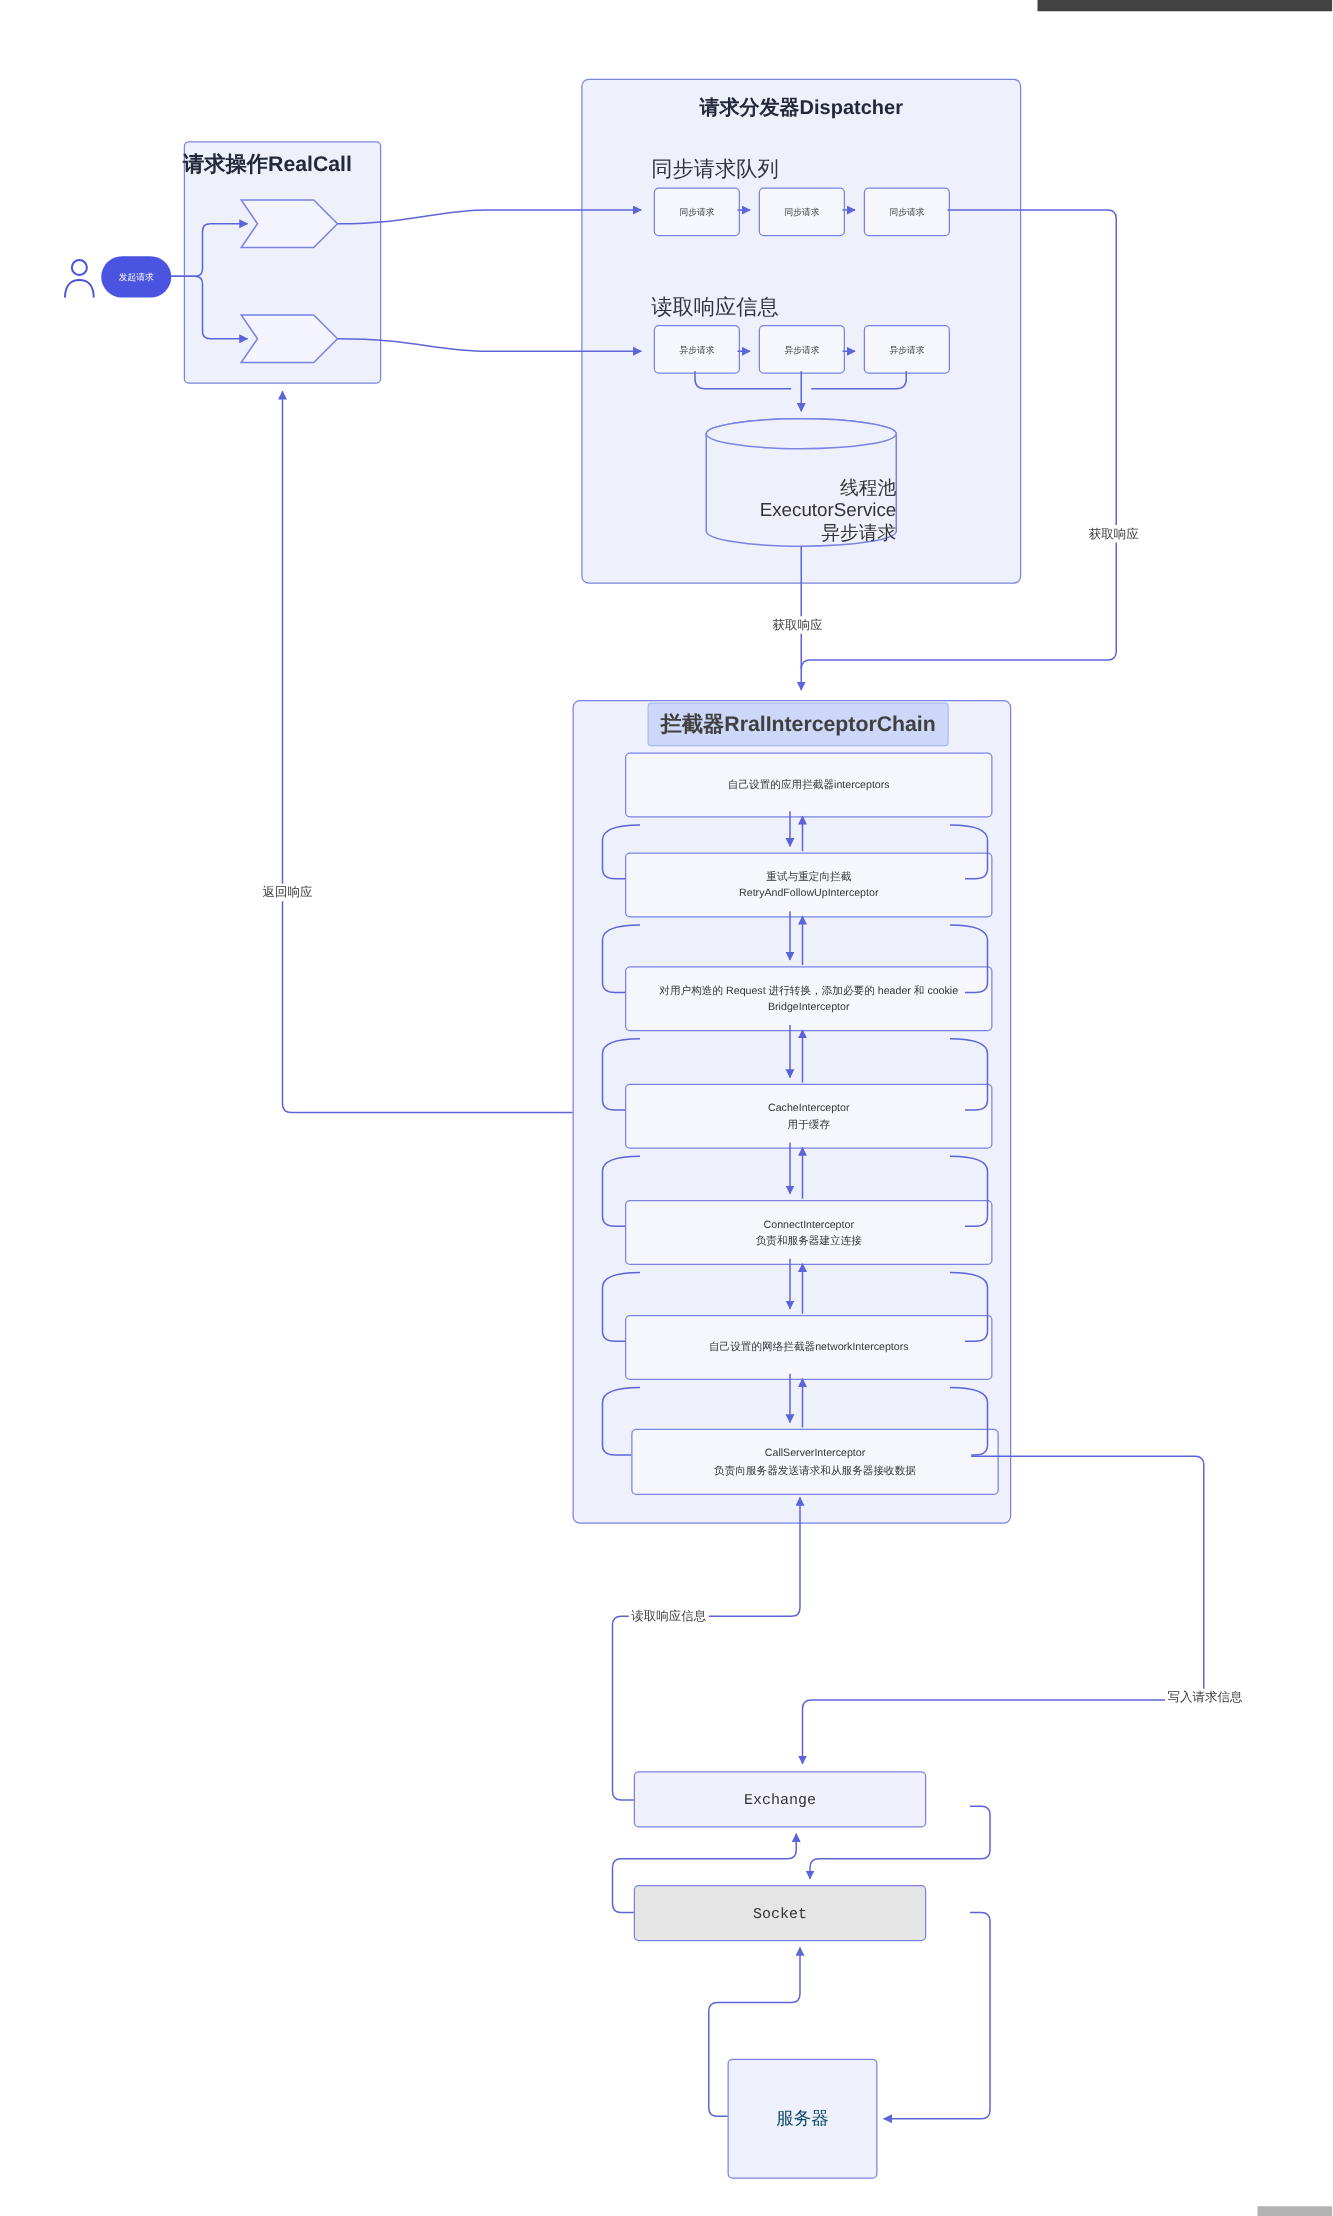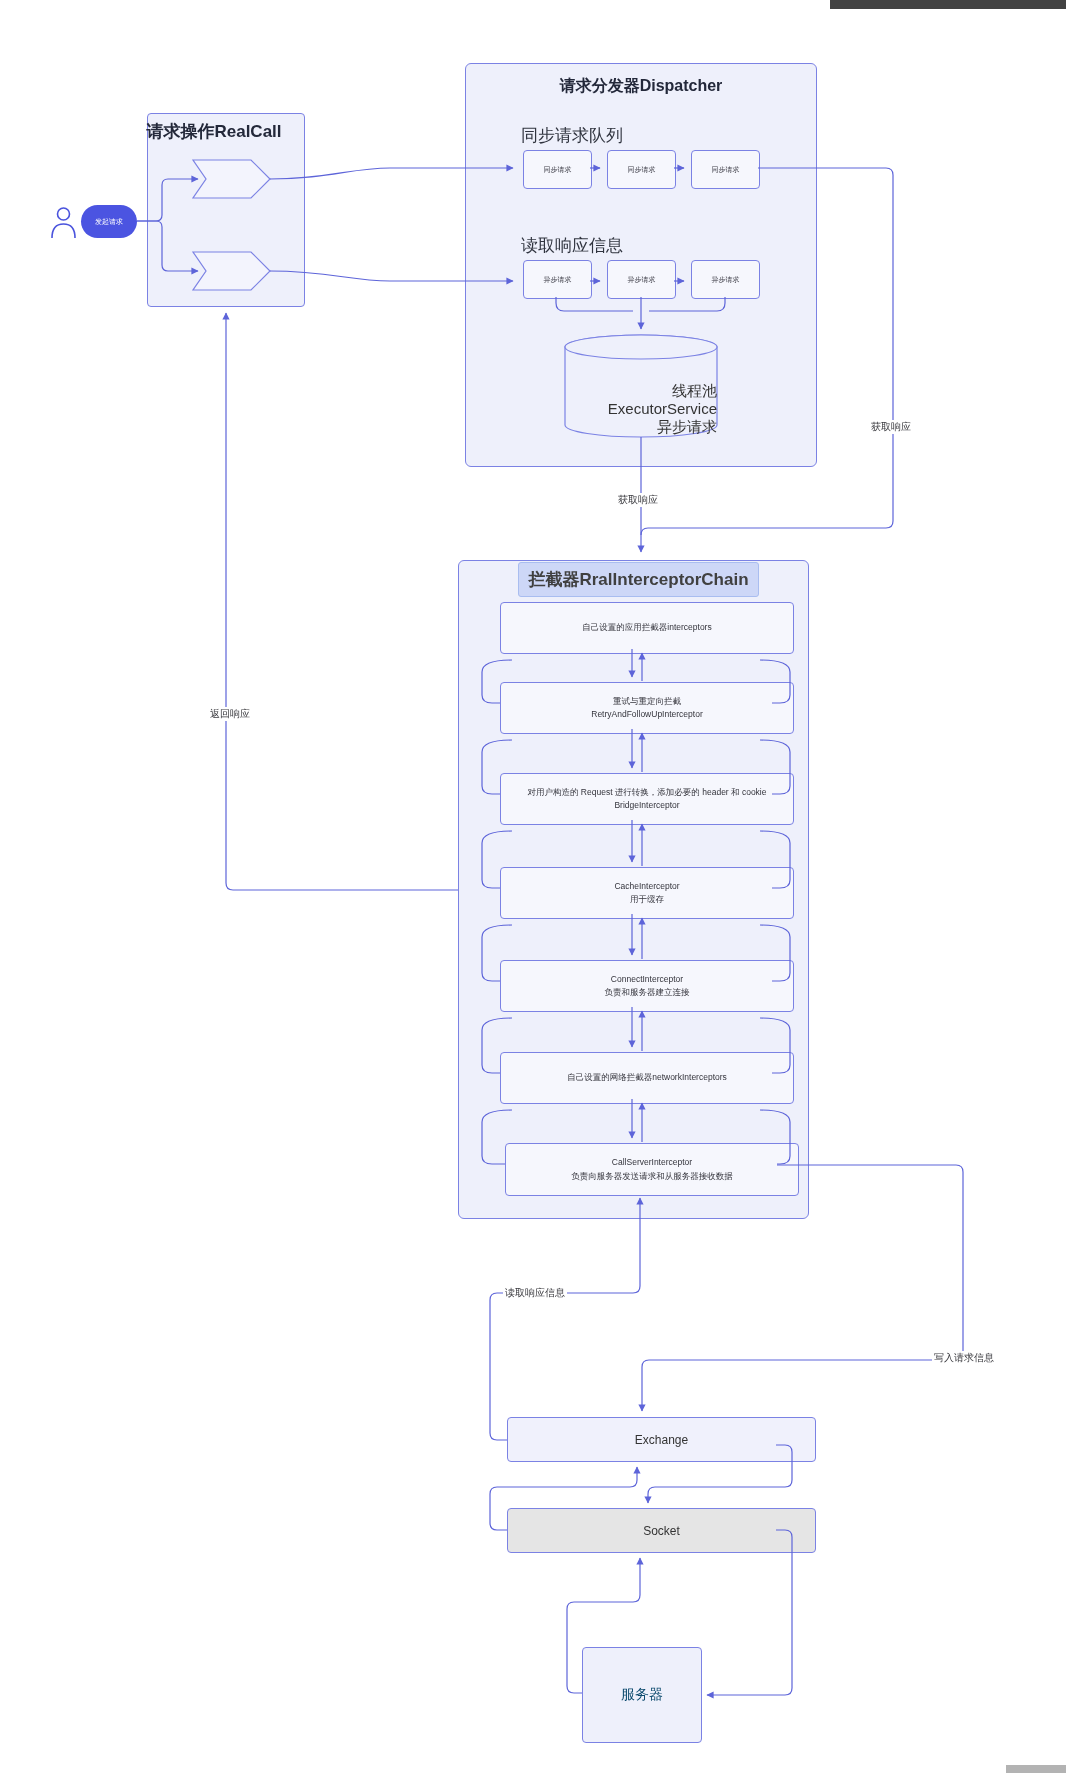--- a/index.html
+++ b/index.html
@@ -17,21 +17,21 @@
   .ibox{position:absolute;left:500px;width:272px;height:46px;font-size:8.5px;line-height:1.55;color:#34343c;z-index:1;padding:2px 10px;}
   .ibox div:empty{display:none;}
   .elabel{position:absolute;font-size:10px;color:#3a3a3f;background:#fff;padding:0 2px;
           transform:translate(-50%,-50%);white-space:nowrap;z-index:3;font-family:Liberation Mono, monospace;}
   .pill{position:absolute;left:81px;top:205px;width:56px;height:33px;background:#4b54e1;border-radius:17px;
         color:#fff;font-size:7px;z-index:1;}
   .hl{position:absolute;left:518px;top:562px;width:239px;height:33px;background:#cdd7f7;border:1px solid #a9bdf0;
       border-radius:3px;font-weight:bold;font-size:17px;color:#404040;z-index:1;}
   .cyl-text{position:absolute;left:565px;top:366px;width:152px;text-align:right;font-size:15px;
             line-height:18px;color:#333;z-index:3;margin-top:16px;}
-  .bbox{position:absolute;left:507px;width:309px;height:45px;font-size:12px;color:#333;border-radius:4px;z-index:1;}
+  .bbox{position:absolute;left:507px;width:234px;height:45px;font-size:12px;color:#333;border-radius:4px;z-index:1;font-family:Liberation Mono, monospace;}
   svg.wires{position:absolute;left:0;top:0;z-index:2;pointer-events:none;}
   .usericon{position:absolute;left:50px;top:204px;z-index:1;}
 </style>
 </head>
 <body>
 
 <div class="canvas">
 
   <div class="strip-top"></div>
   <div class="strip-br"></div>

